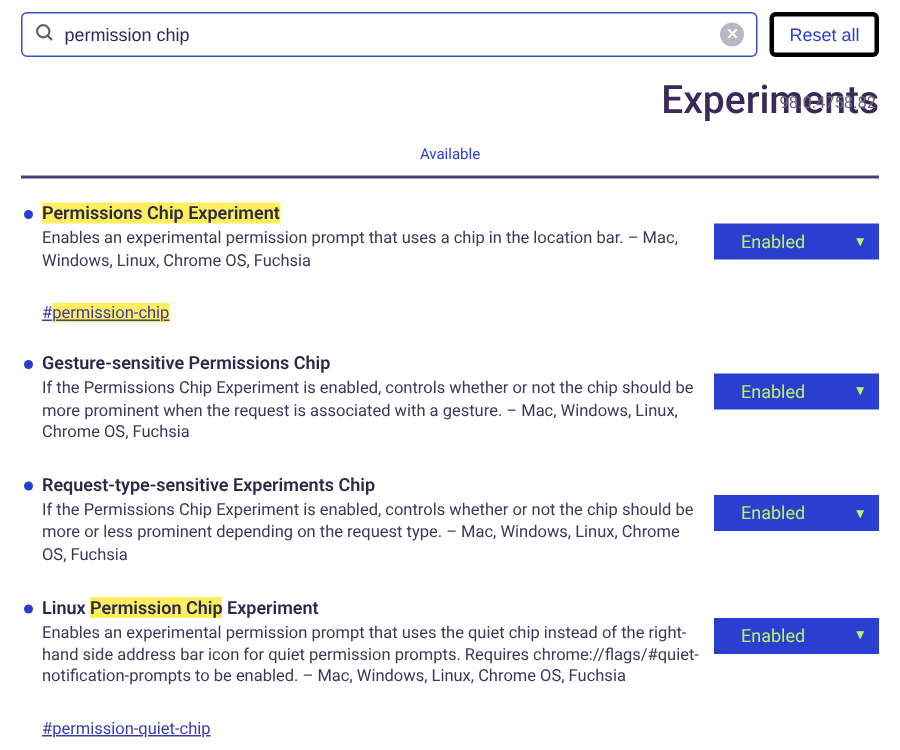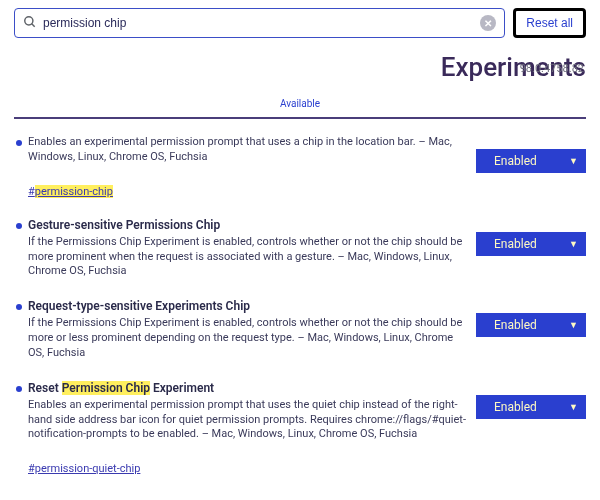--- a/index.html
+++ b/index.html
@@ -91,21 +91,21 @@
   .exp-hash { font-size: 11px; color: #3a3ab0; text-decoration: underline; margin-top: 20px; display: inline-block; cursor: pointer; }
   .hl { background: #ffef5e; }
   .select-wrap {
     width: 110px;
     flex-shrink: 0;
     margin-top: 14px;
   }
   .select {
     width: 100%;
     background: #2a3fcf;
-    color: #fef9c3;
+    color: #bef264;
     font-size: 12px;
     border: none;
     height: 24px;
     display: flex;
     align-items: center;
     justify-content: space-between;
     padding: 0 8px 0 18px;
     cursor: pointer;
   }
   .select .chev { font-size: 9px; }
@@ -132,20 +132,21 @@
 
 <div class="tabs">
   <div class="tab active">Available</div>
 </div>
 
 <div class="exps">
 
   <div class="exp">
     <div class="bullet"></div>
     <div class="exp-body">
+      <div class="exp-title"><span></span><span class="hl">Permissions Chip Experiment</span><span></span></div>
       <div class="exp-desc">Enables an experimental permission prompt that uses a chip in the location bar. – Mac, Windows, Linux, Chrome OS, Fuchsia</div>
       <span class="exp-hash"><span>#</span><span class="hl">permission-chip</span><span></span></span>
     </div>
     <div class="select-wrap">
       <div class="select">
           <span>Enabled</span>
           <span class="chev">▼</span>
         </div>
     </div>
   </div>
@@ -174,21 +175,21 @@
       <div class="select">
           <span>Enabled</span>
           <span class="chev">▼</span>
         </div>
     </div>
   </div>
 
   <div class="exp">
     <div class="bullet"></div>
     <div class="exp-body">
-      <div class="exp-title"><span>Reset </span><span class="hl">Permission Chip</span><span> Experiment</span></div>
+      <div class="exp-title"><span>Linux </span><span class="hl">Permission Chip</span><span> Experiment</span></div>
       <div class="exp-desc">Enables an experimental permission prompt that uses the quiet chip instead of the right-hand side address bar icon for quiet permission prompts. Requires chrome://flags/#quiet-notification-prompts to be enabled. – Mac, Windows, Linux, Chrome OS, Fuchsia</div>
       <span class="exp-hash"><span>#permission-quiet-chip</span><span class="hl"></span><span></span></span>
     </div>
     <div class="select-wrap">
       <div class="select">
           <span>Enabled</span>
           <span class="chev">▼</span>
         </div>
     </div>
   </div>

